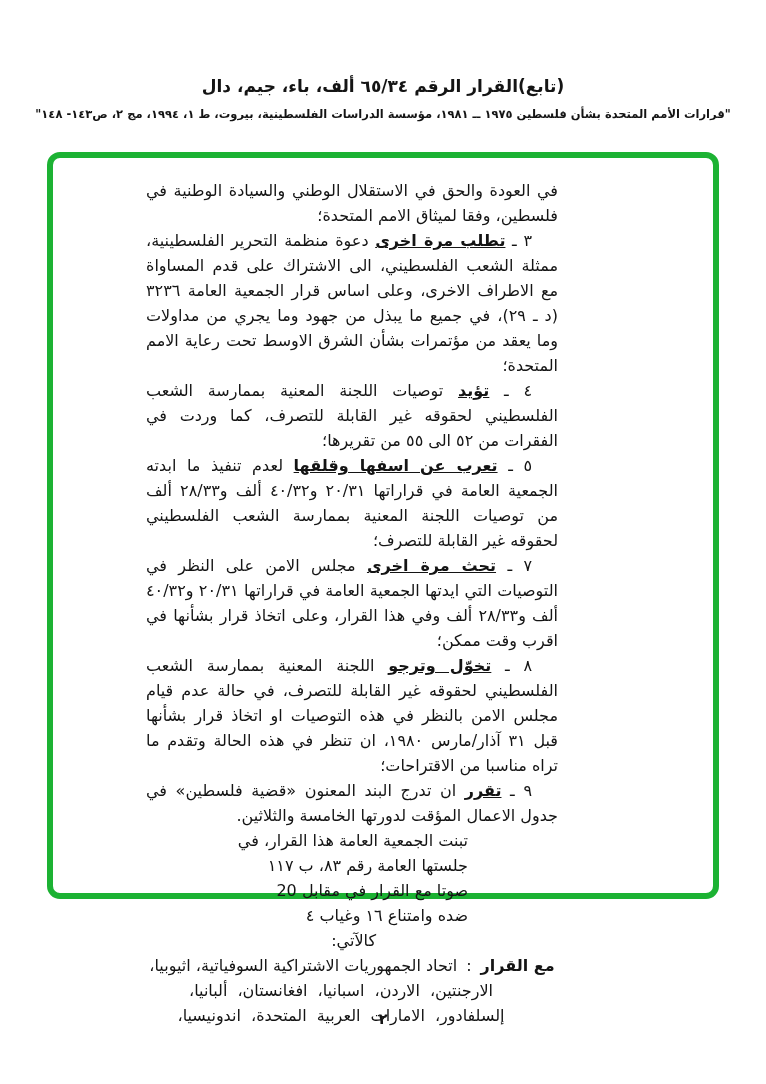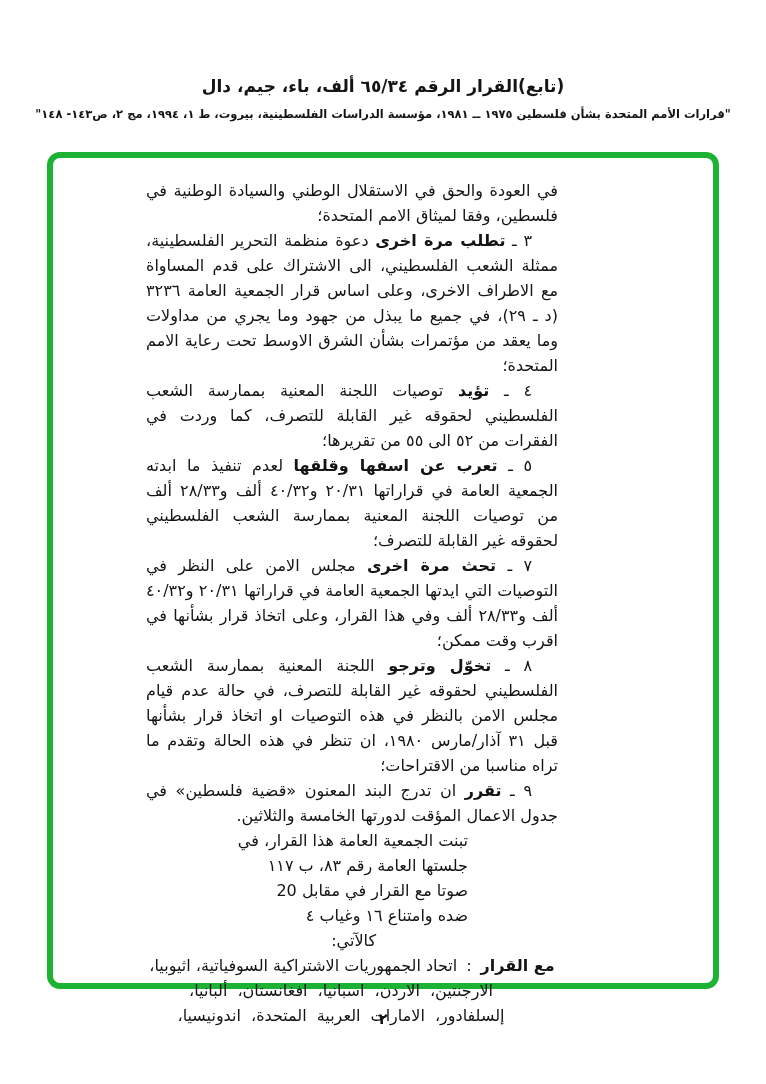--- a/index.html
+++ b/index.html
@@ -22,36 +22,36 @@
   }
   .citation {
     margin-top: 11px;
     font-size: 11.5px; font-weight: 700;
     direction: rtl;
     white-space: nowrap;
   }
   .box {
     position: absolute;
     left: 47px; top: 152px;
-    width: 672px; height: 837px;
+    width: 672px; height: 747px;
     border: 6px solid #1cb233;
     border-radius: 13px;
     box-sizing: border-box;
     background: #ffffff;
   }
   .content {
     direction: rtl;
     padding: 20px 155px 0 93px;
     font-size: 16px;
     line-height: 25px;
     text-align: justify;
   }
   .para { margin: 0; text-indent: 26px; }
   .para.cont { text-indent: 0; }
-  .para b { font-weight: 700; }
+  .para b { font-weight: 700; text-decoration: underline; }
   .closing { margin-left: 0; margin-right: 90px; }
   .closing-line { text-align: right; }
   .closing-line.last { margin-right: 92px; }
   .vote-line { text-align: center; }
   .vote-line .vote-label { font-weight: 700; }
   .vote-line .vote-sep { padding: 0 9px; }
   .vote-line.cont { padding-right: 22px; word-spacing: 5px; }
   .pagenum {
     position: absolute; top: 1010px; left: 0; right: 0;
     text-align: center;

